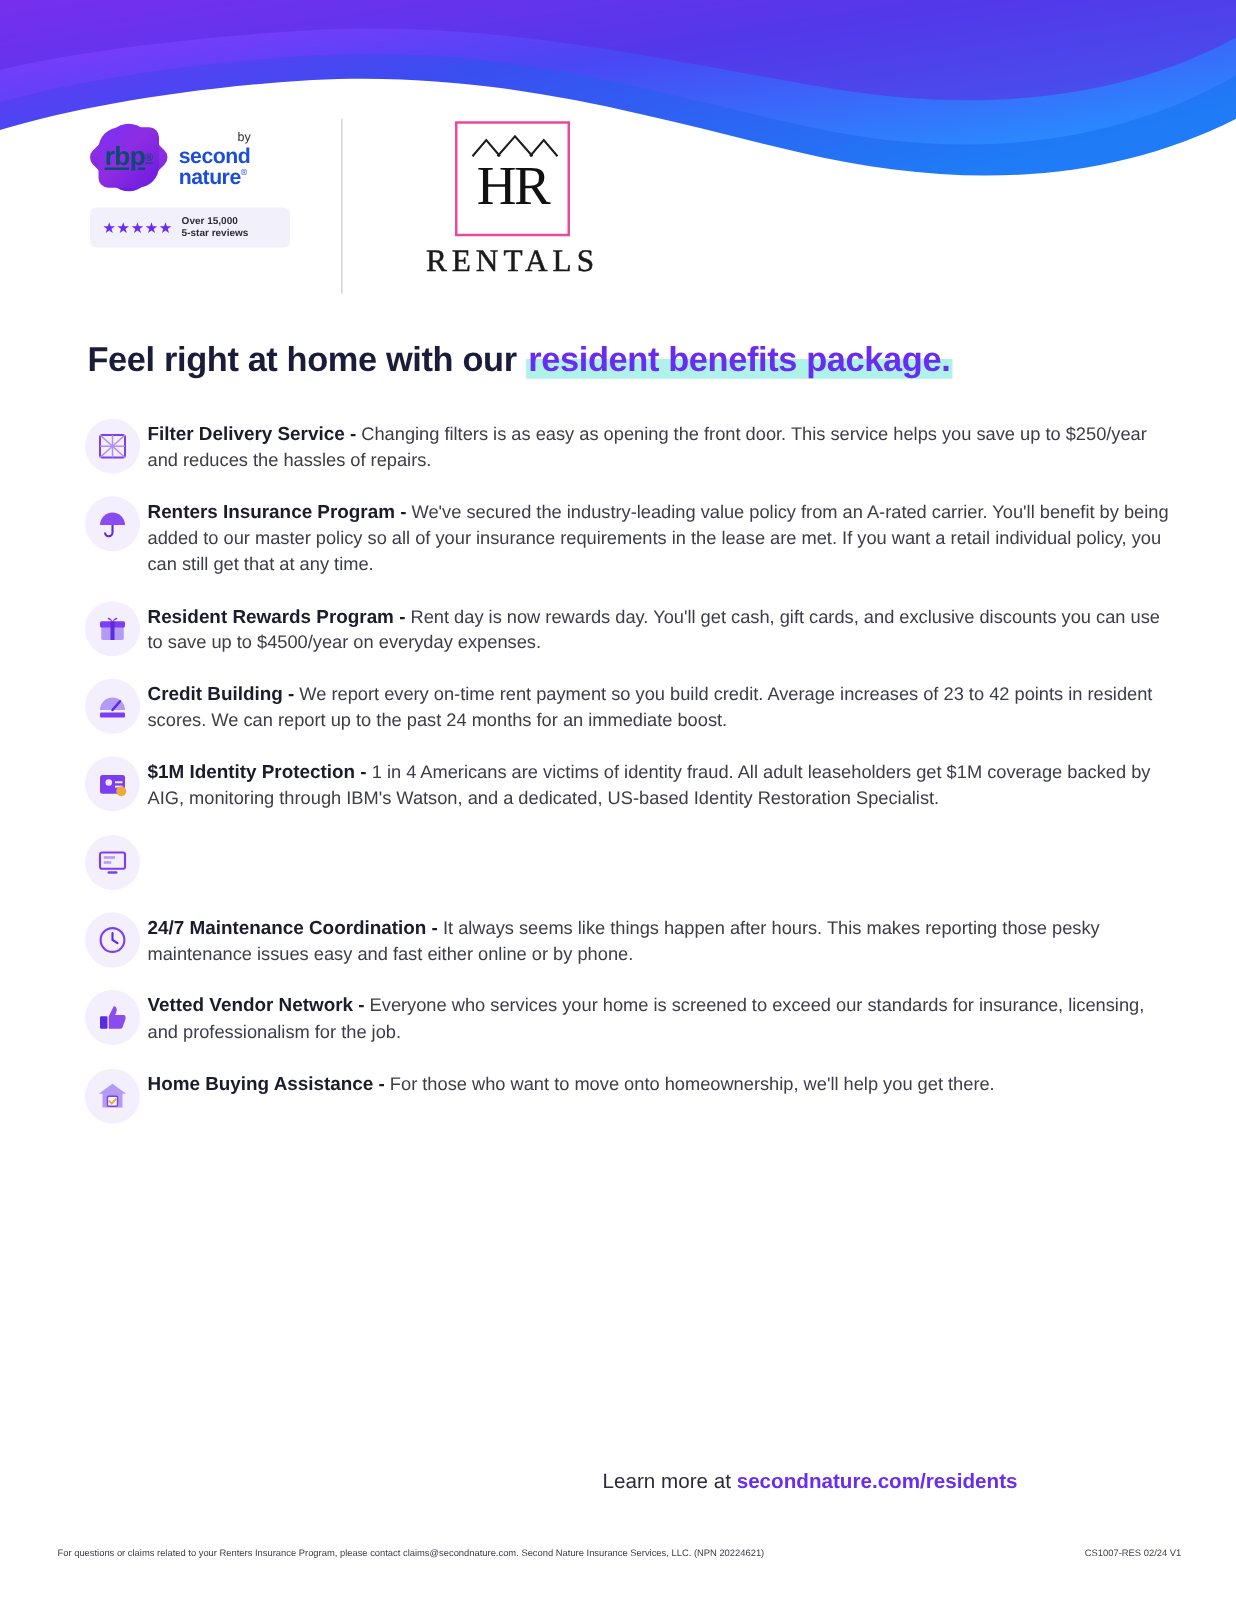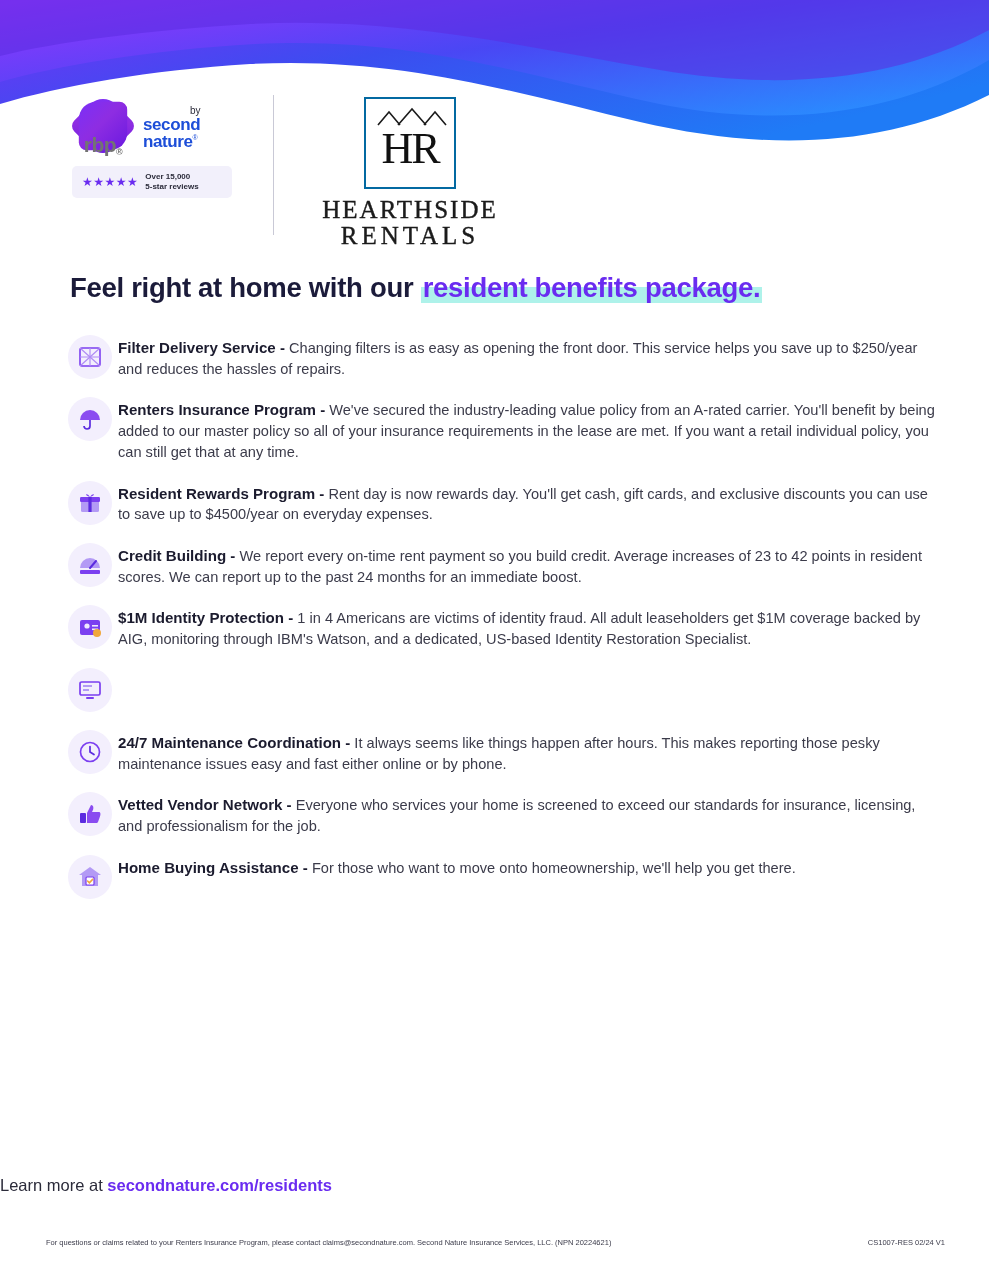--- a/index.html
+++ b/index.html
@@ -59,27 +59,28 @@
     position: absolute;
     inset: 0;
     background: inherit;
     border-radius: 22px 10px 22px 10px;
     transform: rotate(-45deg) scale(1.0);
   }
   .rbp-badge .rbp-text {
     position: absolute;
     inset: 0;
     display: flex;
-    align-items: flex-end;
+    align-items: center;
     justify-content: center;
-    color: #737373;
+    color: #0c4a6e;
     font-weight: 700;
     font-size: 21px;
     letter-spacing: -0.5px;
     z-index: 3;
+    text-decoration: underline;
   }
   .rbp-badge .rbp-text sup { font-size: 9px; vertical-align: super; }
   .by-label {
     font-size: 10px;
     color: #2b2b3a;
     line-height: 1;
     padding-top: 4px;
     padding-left: 47px;
   }
   .sn-name {
@@ -120,21 +121,21 @@
   
   .partner {
     width: 200px;
     text-align: center;
     padding-top: 2px;
   }
   .hr-box {
     width: 92px;
     height: 92px;
     margin: 0 auto;
-    border: 2px solid #0369a1;
+    border: 2px solid #ec4899;
     position: relative;
     display: flex;
     align-items: center;
     justify-content: center;
   }
   .hr-letters {
     font-family: "Liberation Serif", serif;
     font-size: 44px;
     letter-spacing: -2px;
     color: #111;
@@ -215,21 +216,21 @@
     font-weight: 700;
     font-size: 15.1px;
   }
 
   
   .learn-more {
     position: absolute;
     bottom: 85px;
     left: 0;
     width: 814px;
-    text-align: left;
+    text-align: right;
     font-size: 16.5px;
     color: #2b2b3a;
   }
   .learn-more a {
     color: #6a2cf0;
     font-weight: 700;
     text-decoration: none;
   }
   .fine-print {
     position: absolute;
@@ -303,21 +304,20 @@
     <div class="partner">
       <div class="hr-box">
         <svg class="roofline" viewBox="0 0 72 22">
           <path d="M2,20 L13,7 L24,20" fill="none" stroke="#1b1b1b" stroke-width="1.6"></path>
           <path d="M22,20 L36,4 L50,20" fill="none" stroke="#1b1b1b" stroke-width="1.6"></path>
           <path d="M48,20 L59,7 L70,20" fill="none" stroke="#1b1b1b" stroke-width="1.6"></path>
         </svg>
         <div class="hr-letters">HR</div>
       </div>
       <div class="partner-name">
-        <div>HEARTHSIDE</div>
         <div class="line2">RENTALS</div>
       </div>
     </div>
   </div>
 
   <h1 class="headline">
     <span>Feel right at home with our </span><span class="hl">resident benefits package.</span>
   </h1>
 
   <div class="benefits">

